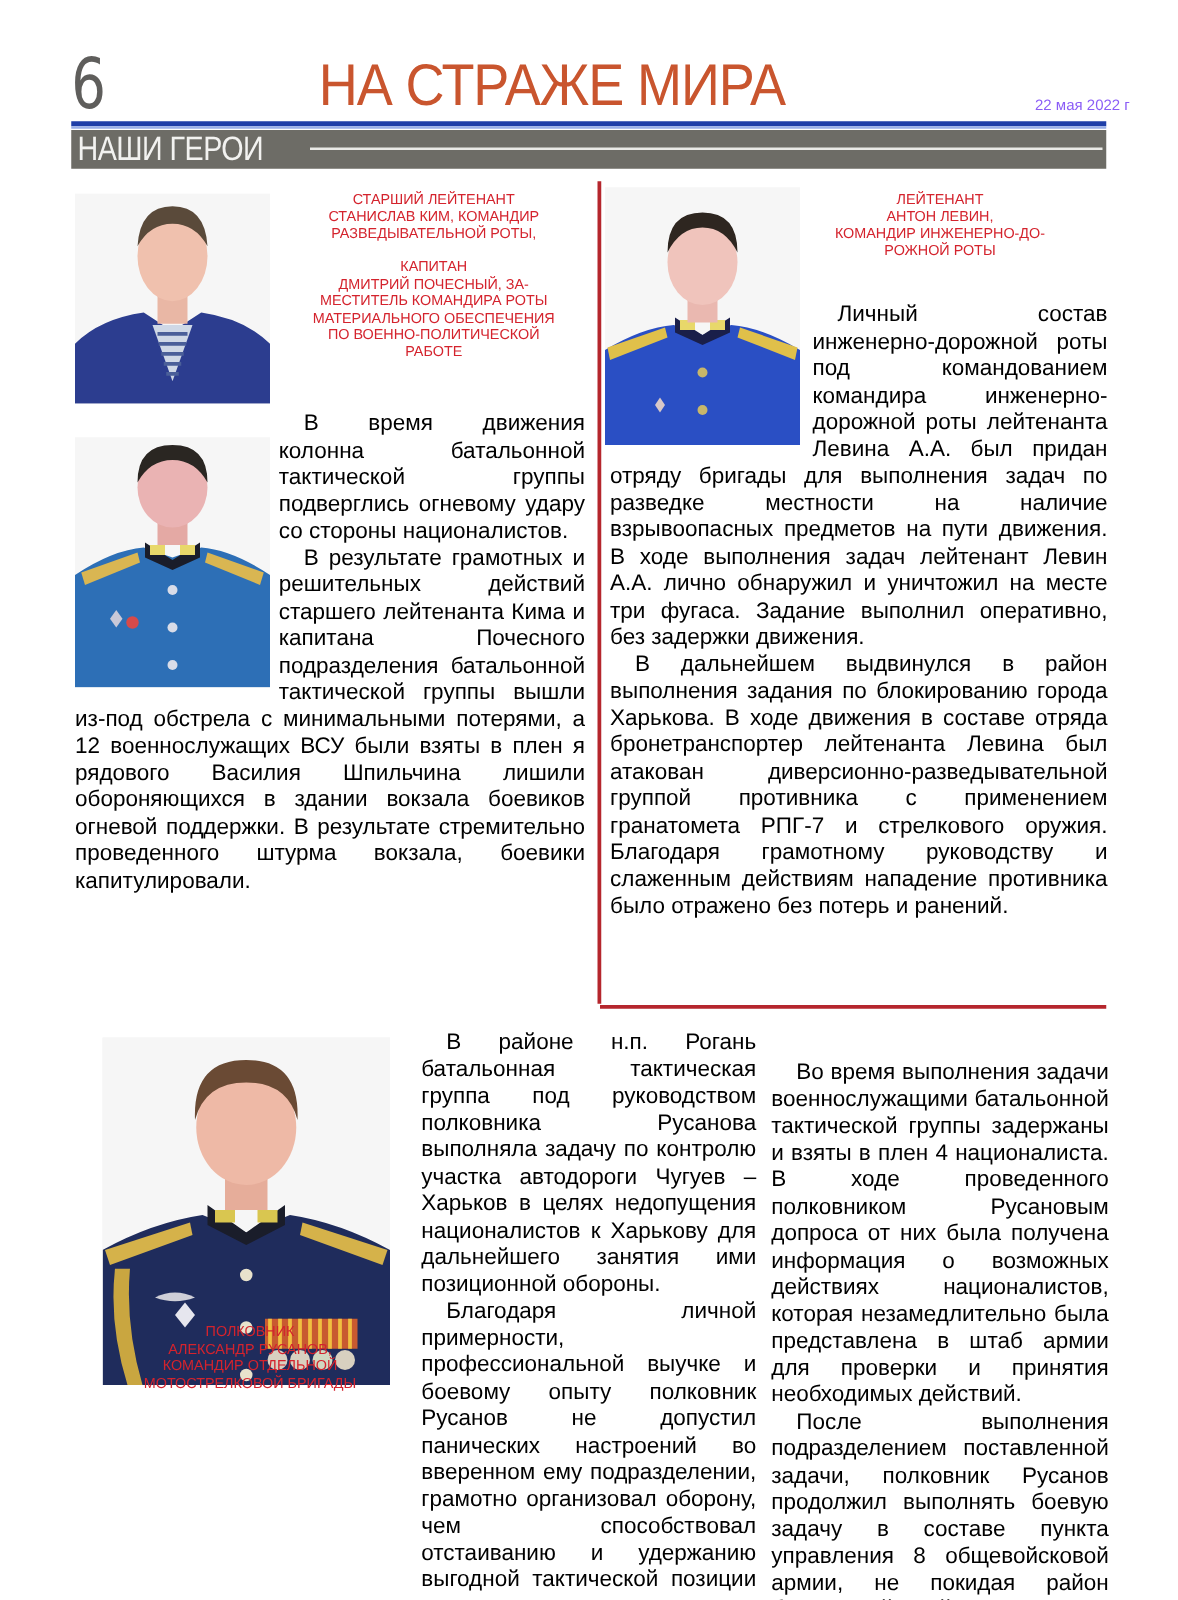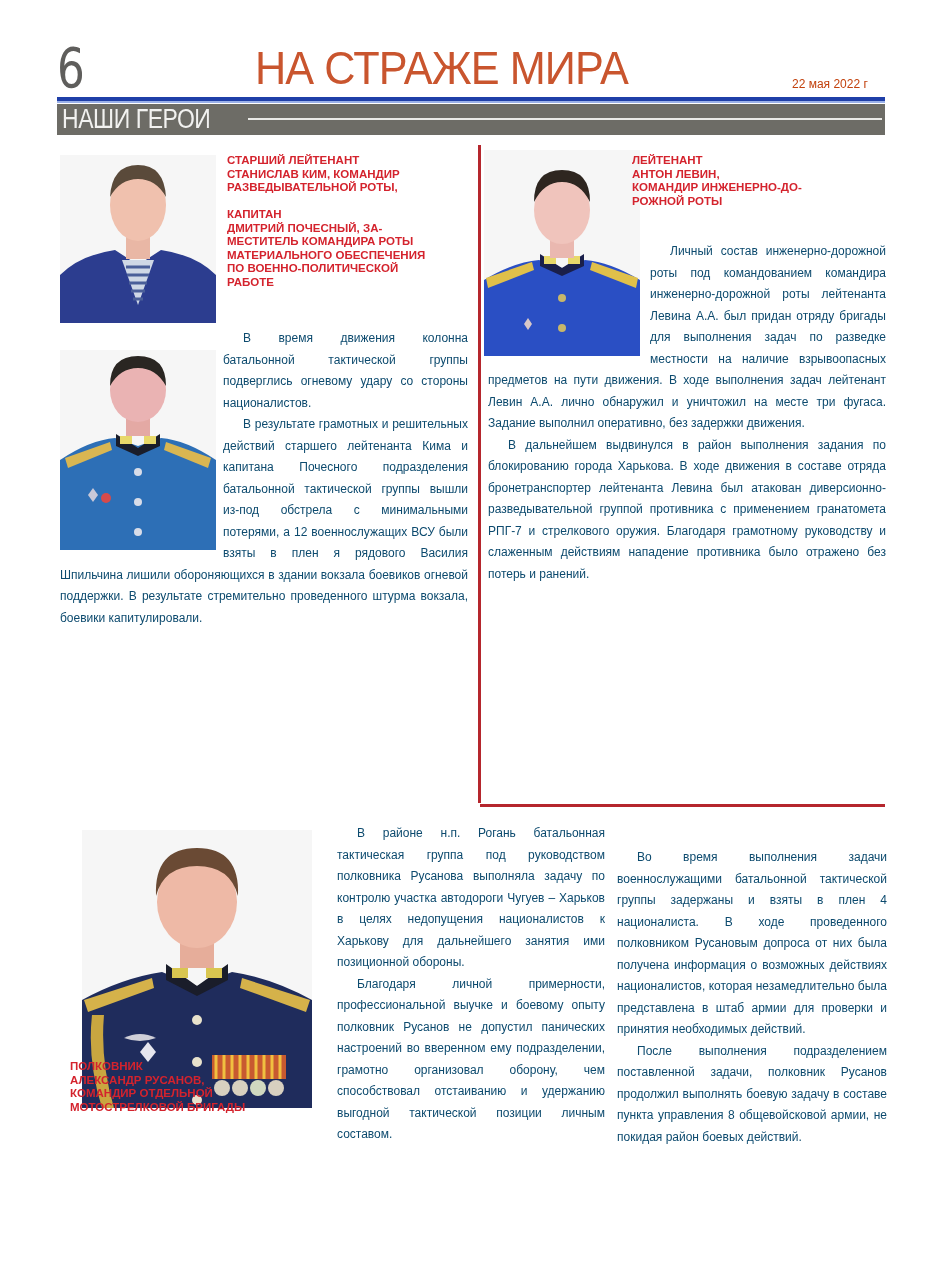--- a/index.html
+++ b/index.html
@@ -2,40 +2,40 @@
 <html><head>
 <meta charset="utf-8">
 <style>
   html, body { margin: 0; padding: 0; background: #ffffff; }
   body { width: 942px; height: 1280px; position: relative; overflow: hidden; font-family: "Liberation Sans", sans-serif; color: #231f20; }
   .abs { position: absolute; }
 
   
   #page-num { left: 57px; top: 40px; font-size: 56px; font-weight: 300; color: #5f5e5c; line-height: 1; font-family: "DejaVu Sans", sans-serif; font-weight: normal; transform: scaleX(0.78); transform-origin: left; }
   #masthead { left: 255px; top: 44px; font-size: 47px; color: #c9552e; line-height: 1; letter-spacing: -1px; font-family: "Liberation Sans", sans-serif; transform: scaleX(0.92); transform-origin: left; }
-  #issue-date { left: 792px; top: 77px; font-size: 12px; color: #c2410c; }
+  #issue-date { left: 828px; top: 77px; font-size: 12px; color: #8b5cf6; }
   #blue-rule { left: 57px; top: 97px; width: 828px; height: 4px; background: #1f3fa8; }
   #blue-rule-light { left: 57px; top: 101px; width: 828px; height: 2px; background: #9ab0e8; }
   #section-band { left: 57px; top: 104px; width: 828px; height: 31px; background: #6d6c66; }
   #section-title { left: 62px; top: 104px; font-size: 27px; color: #f2f2f0; line-height: 31px; letter-spacing: -0.5px; transform: scaleX(0.85); transform-origin: left; }
   #section-line { left: 248px; top: 118px; width: 634px; height: 2px; background: #e9e9e6; }
 
   
   #vrule { left: 478px; top: 145px; width: 3px; height: 658px; background: #b5262d; }
   #hrule { left: 480px; top: 804px; width: 405px; height: 3px; background: #b5262d; }
 
   
   .photo { background: #f4f4f4; overflow: hidden; }
   .photo svg { display: block; width: 100%; height: 100%; }
 
   
-  .caption { color: #d4232d; font-weight: bold; font-size: 11.5px; line-height: 13.5px; text-transform: uppercase; }
+  .caption { color: #d4232d; font-weight: normal; font-size: 11.5px; text-align: center; line-height: 13.5px; text-transform: uppercase; }
 
   
-  .txt { font-size: 12px; line-height: 21.5px; text-align: justify; color: #0c4a6e; }
+  .txt { font-size: 18px; line-height: 21.5px; text-align: justify; color: #000000; }
   .txt p { margin: 0; text-indent: 20px; }
 </style>
 </head>
 <body>
 
 <div class="abs" id="page-num">6</div>
 <div class="abs" id="masthead">НА СТРАЖЕ МИРА</div>
 <div class="abs" id="issue-date">22 мая 2022 г</div>
 <div class="abs" id="blue-rule"></div>
 <div class="abs" id="blue-rule-light"></div>

